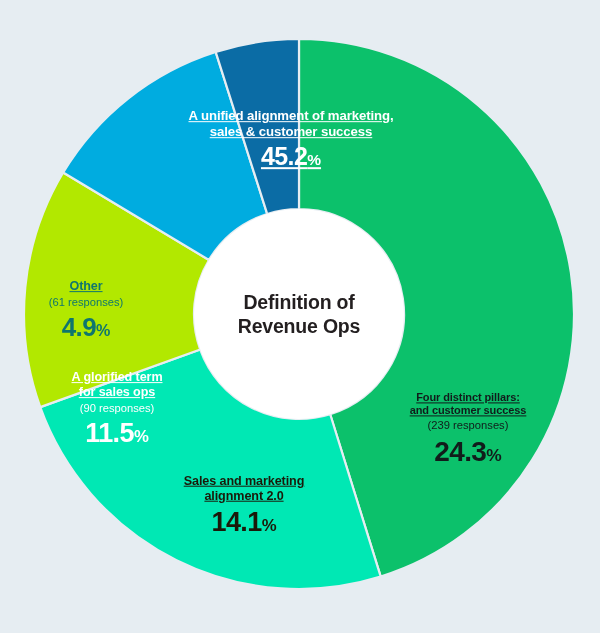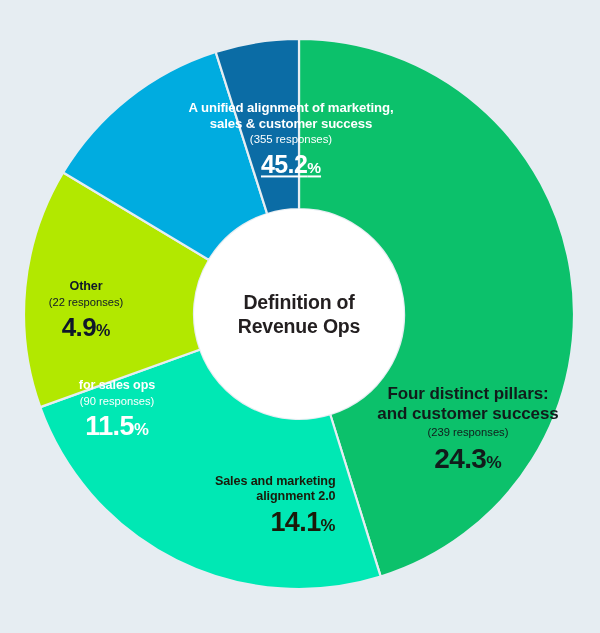--- a/index.html
+++ b/index.html
@@ -42,20 +42,21 @@
   .seg-label {
     position: absolute;
     text-align: center;
     line-height: 1.18;
     pointer-events: none;
     transform: translate(-50%, -50%);
   }
   .seg-label .title {
     font-weight: bold;
     letter-spacing: -0.1px;
+    text-decoration: underline;
   }
   .seg-label .resp {
     font-weight: normal;
     margin-top: 2px;
   }
   .seg-label .pct {
     font-weight: bold;
     letter-spacing: -0.6px;
     margin-top: 3px;
     white-space: nowrap;
@@ -71,44 +72,43 @@
     color: #ffffff;
   }
   #label-unified .title { font-size: 13.2px; }
   #label-unified .resp  { font-size: 11.4px; }
   #label-unified .pct   { font-size: 25px; text-decoration: underline; }
 
   #label-pillars {
     left: 468px; top: 430px; width: 190px;
     color: #111c1b;
   }
-  #label-pillars .title { font-size: 17px; }
+  #label-pillars .title { font-size: 11px; }
   #label-pillars .resp  { font-size: 11.2px; }
   #label-pillars .pct   { font-size: 28px; }
 
   #label-alignment {
-    left: 253px; top: 506px; width: 165px;
+    left: 244px; top: 506px; width: 165px;
     color: #1a1a09;
-    text-align: right;
   }
   #label-alignment .title { font-size: 12.6px; }
   #label-alignment .resp  { font-size: 11.2px; }
   #label-alignment .pct   { font-size: 27px; }
 
   #label-glorified {
     left: 117px; top: 410px; width: 160px;
     color: #ffffff;
   }
   #label-glorified .title { font-size: 12.6px; }
   #label-glorified .resp  { font-size: 11.2px; }
   #label-glorified .pct   { font-size: 27px; }
 
   #label-other {
     left: 86px; top: 311px; width: 145px;
-    color: #0f172a;
+    color: #0f766e;
   }
   #label-other .title { font-size: 12.6px; }
   #label-other .resp  { font-size: 11.2px; }
   #label-other .pct   { font-size: 26px; }
 
   
   #center-label {
     position: absolute;
     left: 299px;
     top: 314px;
@@ -142,21 +142,20 @@
   <div id="center-label">
     <div>Definition of</div>
     <div>Revenue Ops</div>
   </div>
 
   <div class="seg-label" id="label-unified">
     <div class="title">
       <div>A unified alignment of marketing,</div>
       <div>sales &amp; customer success</div>
     </div>
-    <div class="resp">(355 responses)</div>
     <div class="pct"><span>45.2</span><span class="sym">%</span></div>
   </div>
 
   <div class="seg-label" id="label-pillars">
     <div class="title">
       <div>Four distinct pillars:</div>
       <div>and customer success</div>
     </div>
     <div class="resp">(239 responses)</div>
     <div class="pct"><span>24.3</span><span class="sym">%</span></div>
@@ -165,27 +164,28 @@
   <div class="seg-label" id="label-alignment">
     <div class="title">
       <div>Sales and marketing</div>
       <div>alignment 2.0</div>
     </div>
     <div class="pct"><span>14.1</span><span class="sym">%</span></div>
   </div>
 
   <div class="seg-label" id="label-glorified">
     <div class="title">
+      <div>A glorified term</div>
       <div>for sales ops</div>
     </div>
     <div class="resp">(90 responses)</div>
     <div class="pct"><span>11.5</span><span class="sym">%</span></div>
   </div>
 
   <div class="seg-label" id="label-other">
     <div class="title">
       <div>Other</div>
     </div>
-    <div class="resp">(22 responses)</div>
+    <div class="resp">(61 responses)</div>
     <div class="pct"><span>4.9</span><span class="sym">%</span></div>
   </div>
 
 </div>
 
 </body></html>

